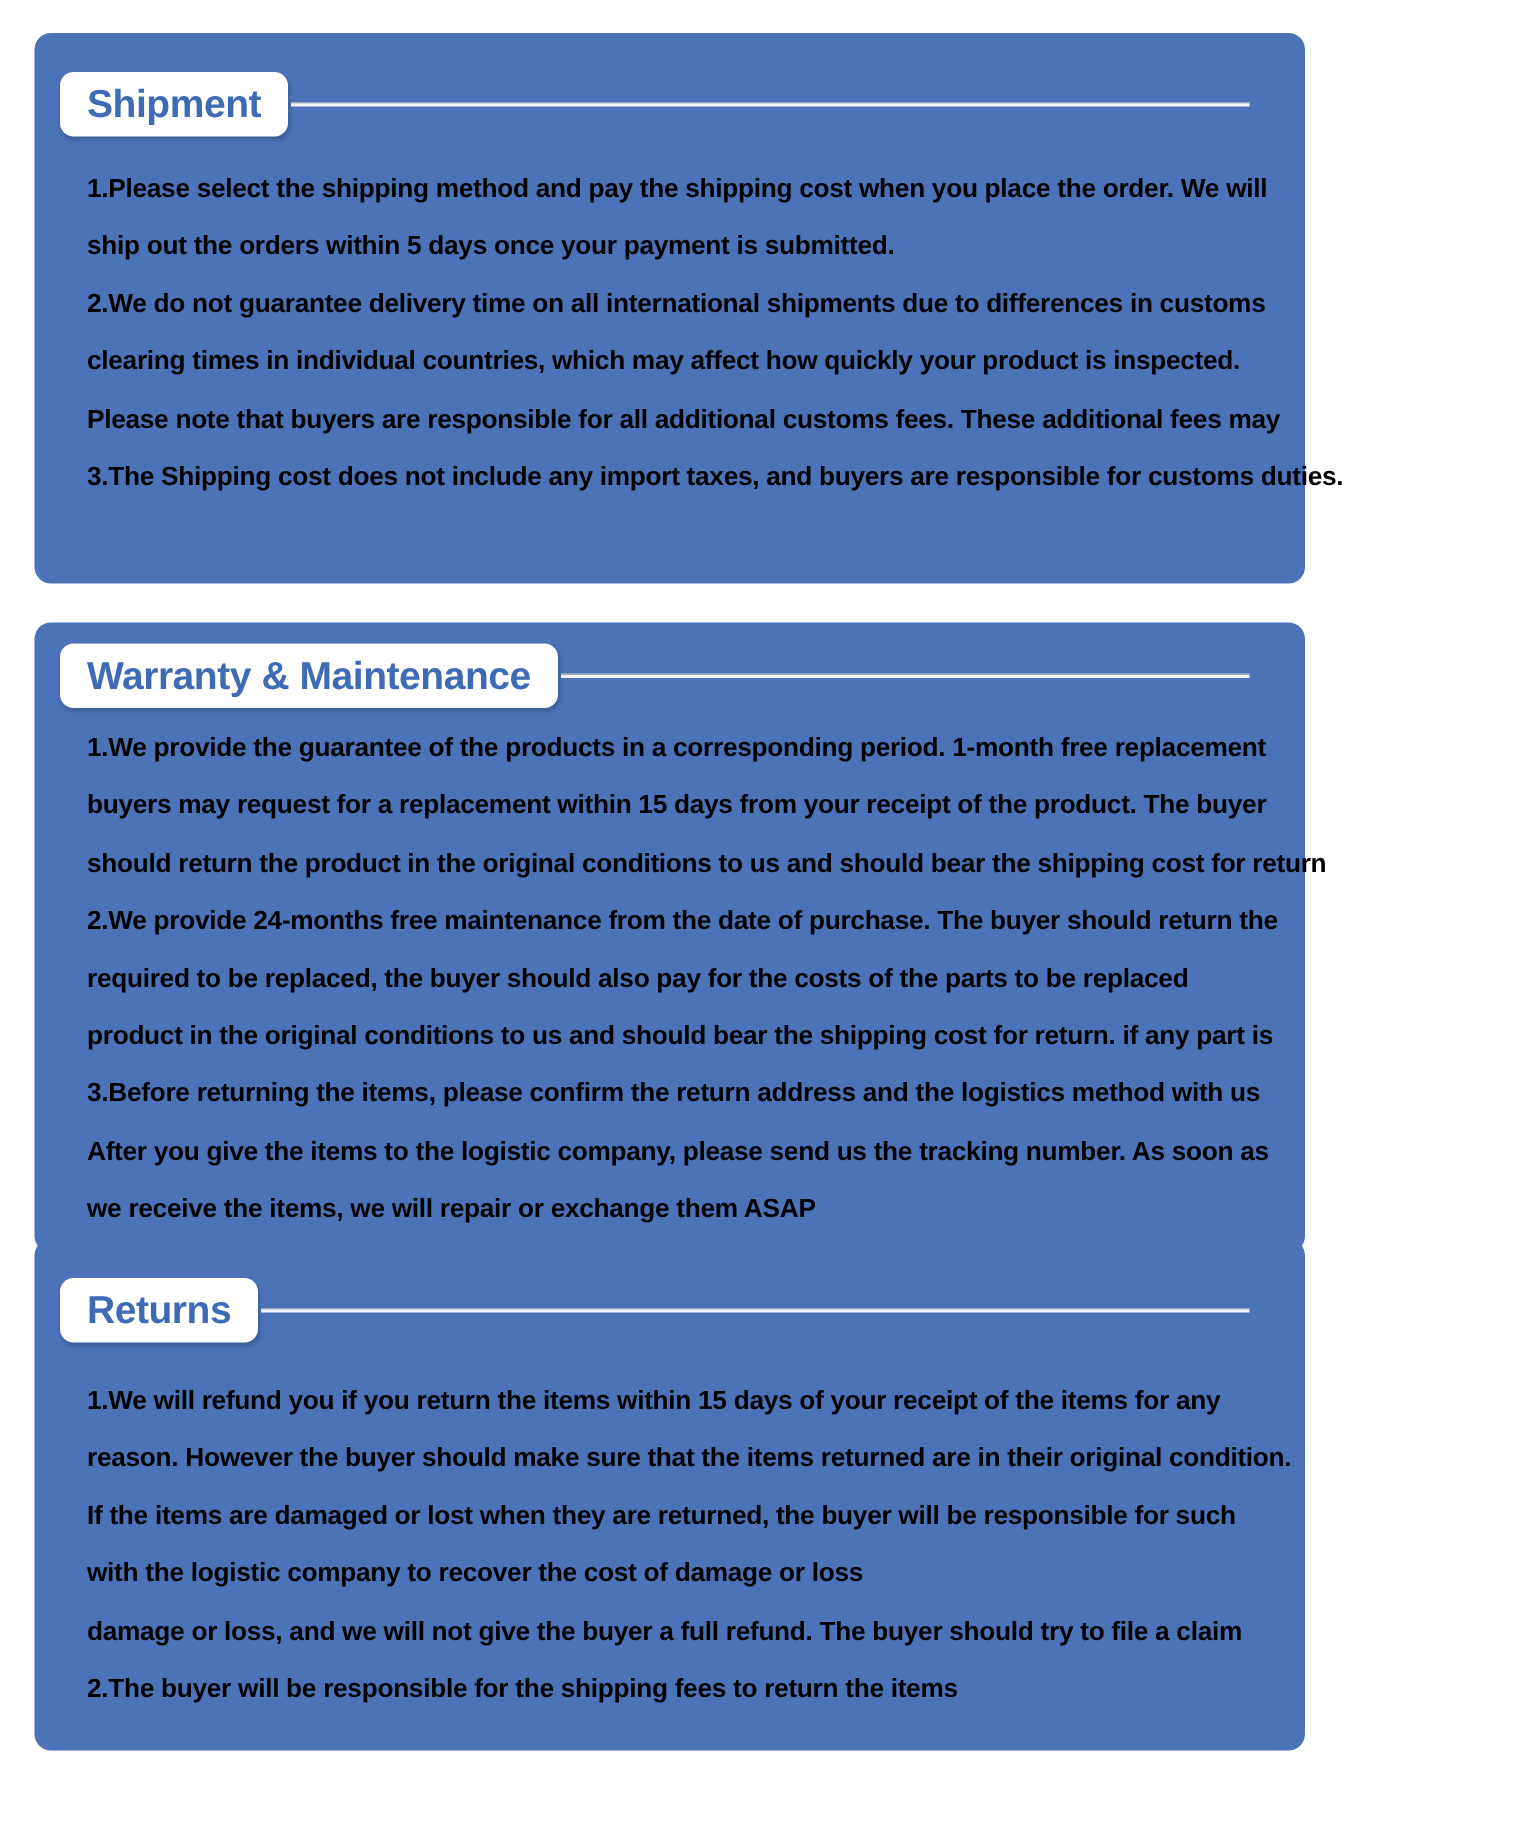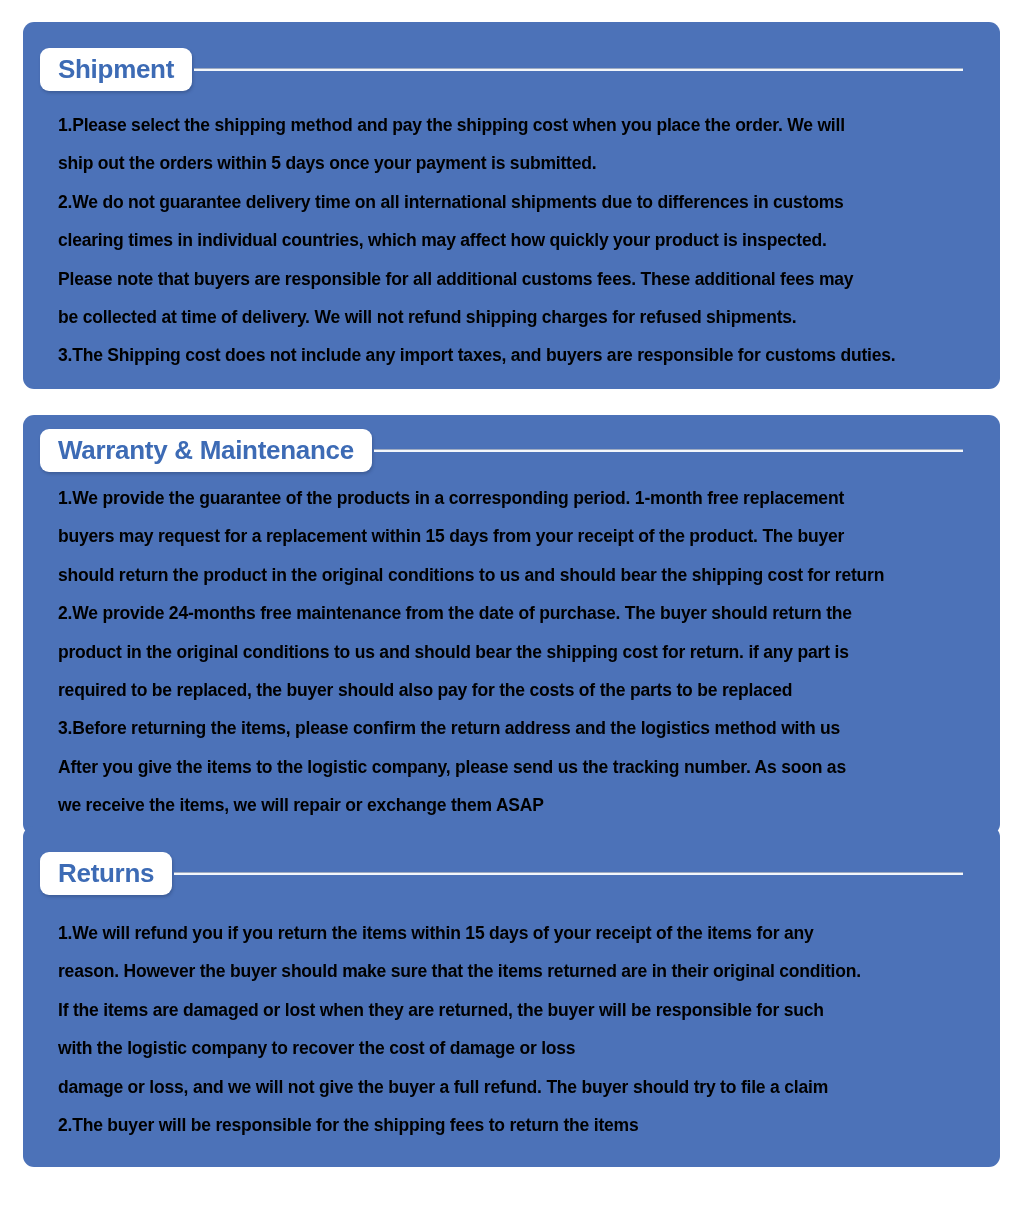--- a/index.html
+++ b/index.html
@@ -11,21 +11,21 @@
   .page {
     position: relative;
     width: 1024px;
     height: 1229px;
     background: #ffffff;
     overflow: hidden;
   }
   .panel {
     position: absolute;
     left: 23px;
-    width: 977px;
+    width: 847px;
     background: #4c72b8;
     border-radius: 11px;
     box-sizing: border-box;
   }
   .panel-shipment { top: 22px;  height: 367px; }
   .panel-warranty { top: 415px; height: 420px; }
   .panel-returns  { top: 826px; height: 341px; }
 
   .panel-header {
     display: flex;
@@ -80,37 +80,36 @@
     <div class="panel-header">
       <div class="title-badge">Shipment</div>
       <div class="title-rule"></div>
     </div>
     <div class="panel-body">
         <div class="line">1.Please select the shipping method and pay the shipping cost when you place the order. We will</div>
         <div class="line">ship out the orders within 5 days once your payment is submitted.</div>
         <div class="line">2.We do not guarantee delivery time on all international shipments due to differences in customs</div>
         <div class="line">clearing times in individual countries, which may affect how quickly your product is inspected.</div>
         <div class="line">Please note that buyers are responsible for all additional customs fees. These additional fees may</div>
-        <div class="line">be collected at time of delivery. We will not refund shipping charges for refused shipments.</div>
         <div class="line">3.The Shipping cost does not include any import taxes, and buyers are responsible for customs duties.</div>
       </div>
   </section>
 
   <section class="panel panel-warranty">
     <div class="panel-header">
       <div class="title-badge">Warranty &amp; Maintenance</div>
       <div class="title-rule"></div>
     </div>
     <div class="panel-body">
         <div class="line">1.We provide the guarantee of the products in a corresponding period. 1-month free replacement</div>
         <div class="line">buyers may request for a replacement within 15 days from your receipt of the product. The buyer</div>
         <div class="line">should return the product in the original conditions to us and should bear the shipping cost for return</div>
         <div class="line">2.We provide 24-months free maintenance from the date of purchase. The buyer should return the</div>
+        <div class="line">required to be replaced, the buyer should also pay for the costs of the parts to be replaced</div>
         <div class="line">product in the original conditions to us and should bear the shipping cost for return. if any part is</div>
-        <div class="line">required to be replaced, the buyer should also pay for the costs of the parts to be replaced</div>
         <div class="line">3.Before returning the items, please confirm the return address and the logistics method with us</div>
         <div class="line">After you give the items to the logistic company, please send us the tracking number. As soon as</div>
         <div class="line">we receive the items, we will repair or exchange them ASAP</div>
       </div>
   </section>
 
   <section class="panel panel-returns">
     <div class="panel-header">
       <div class="title-badge">Returns</div>
       <div class="title-rule"></div>

